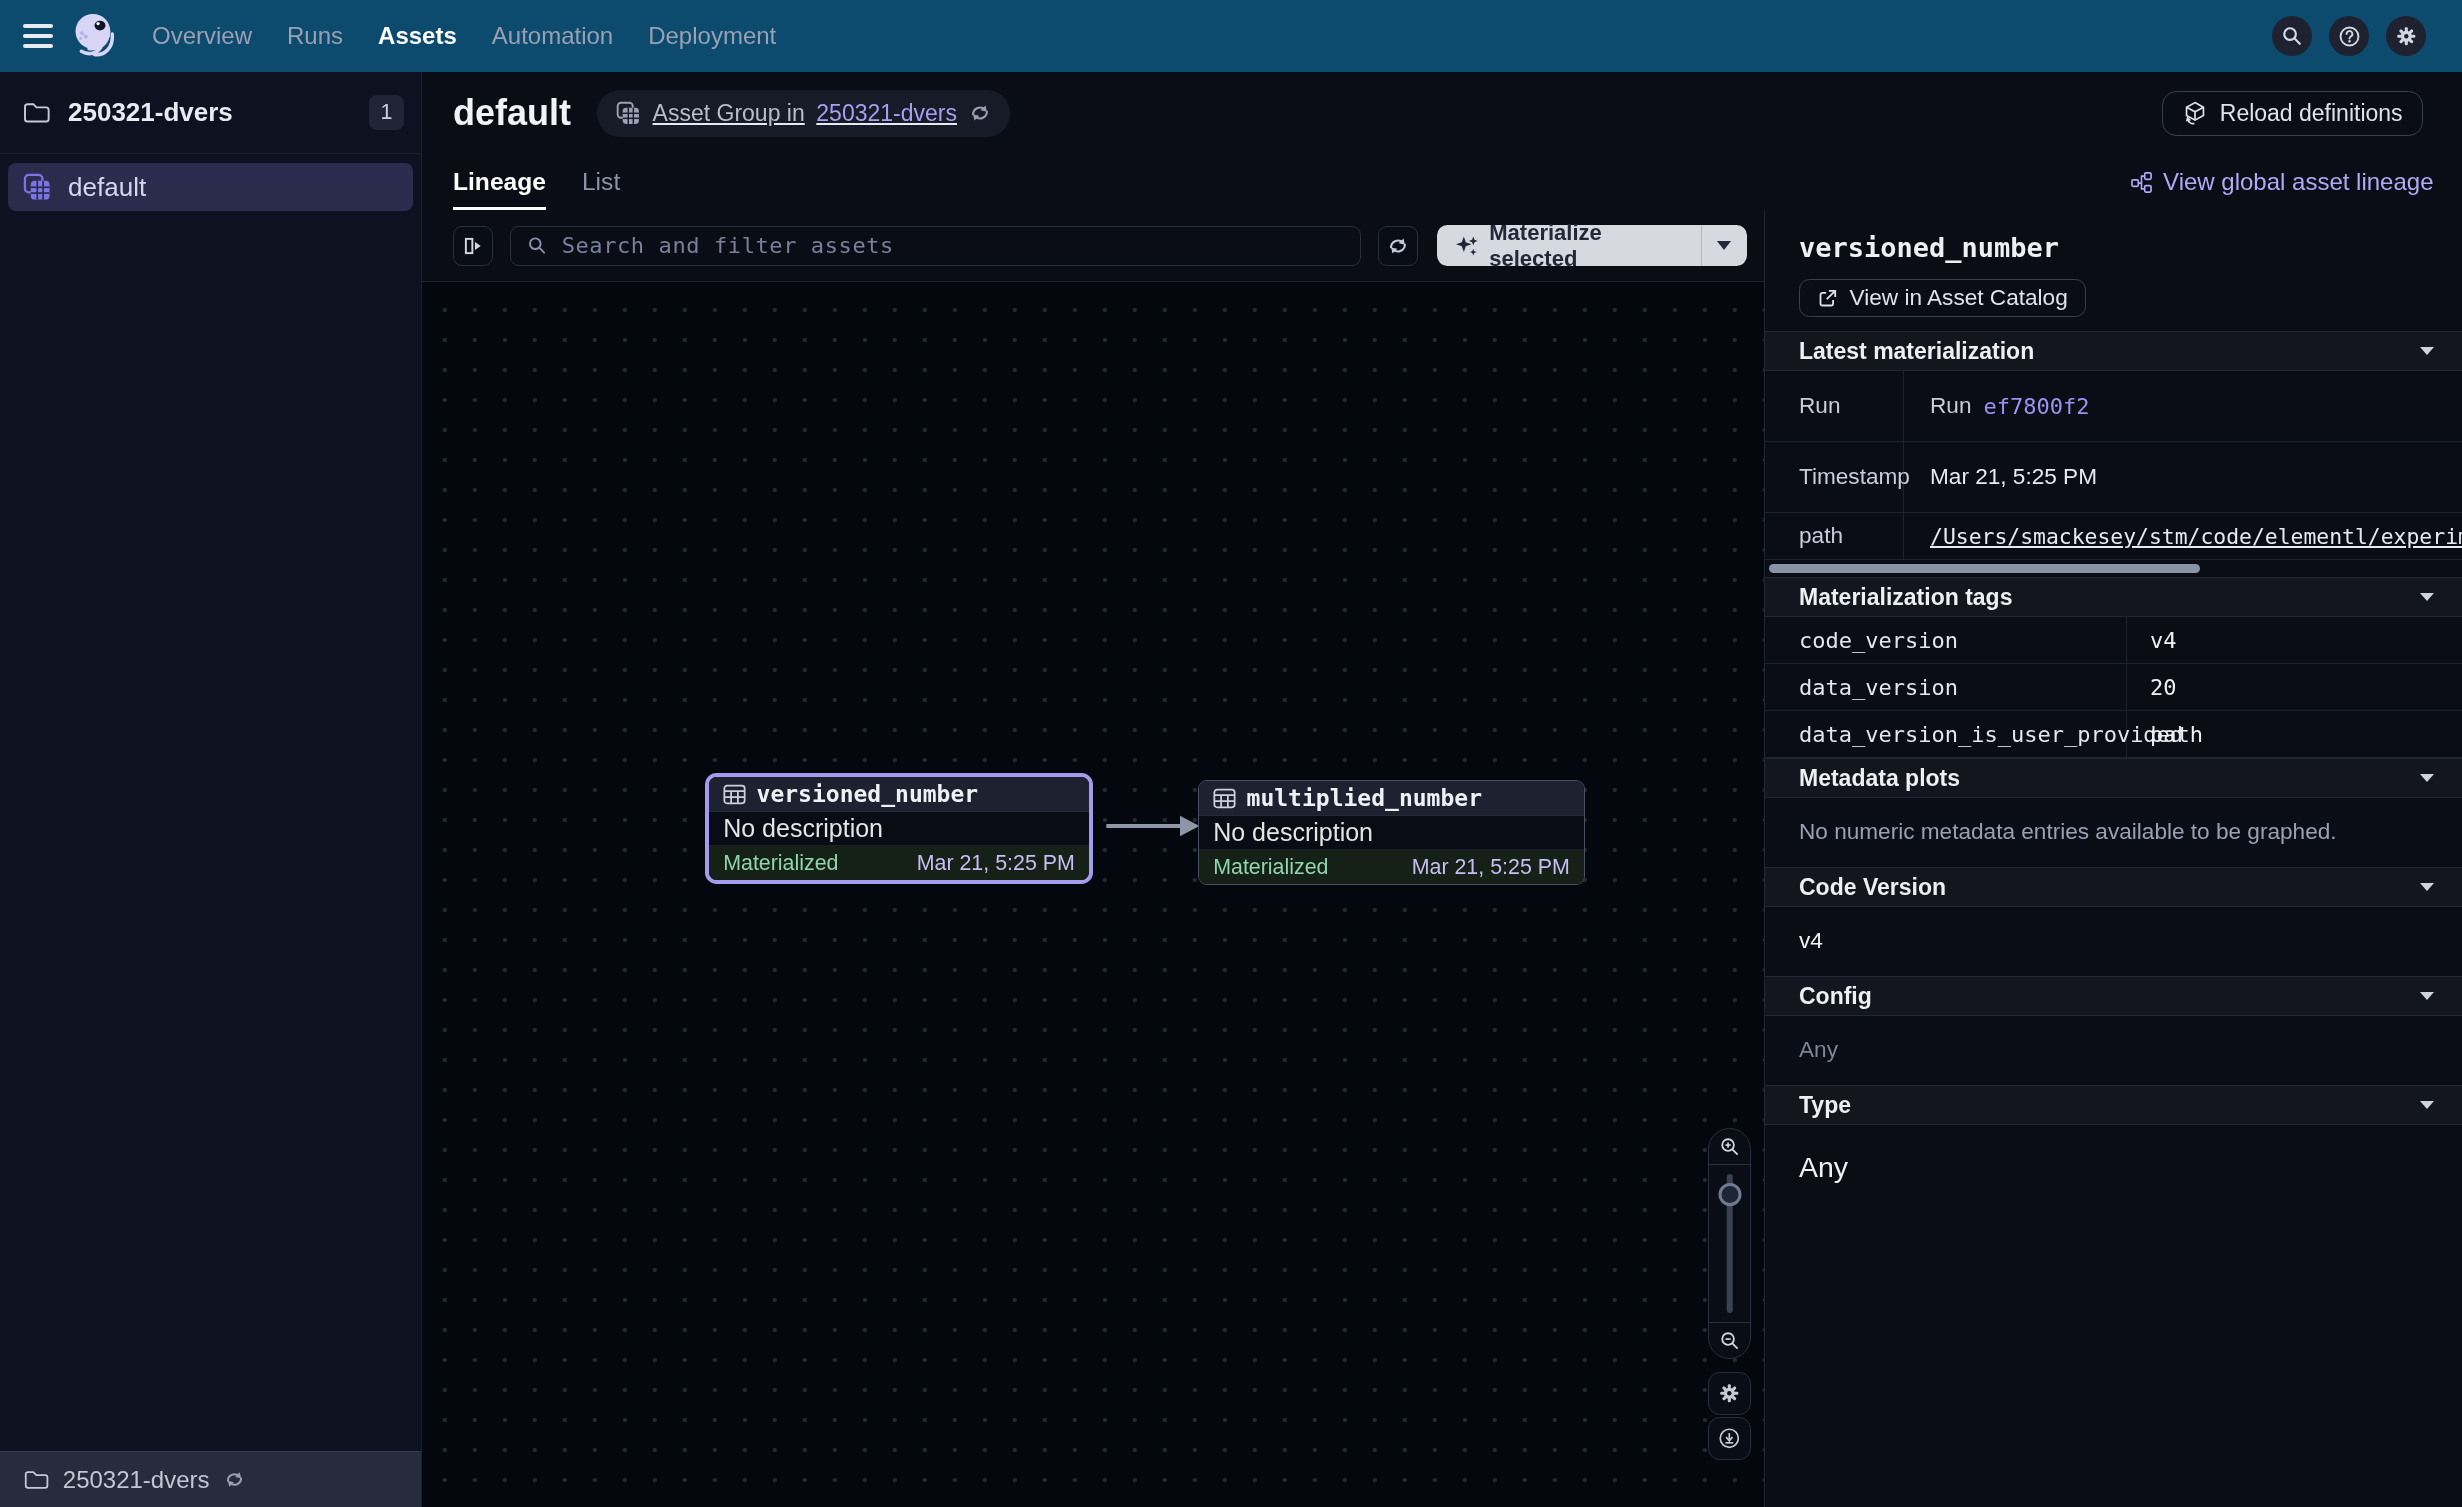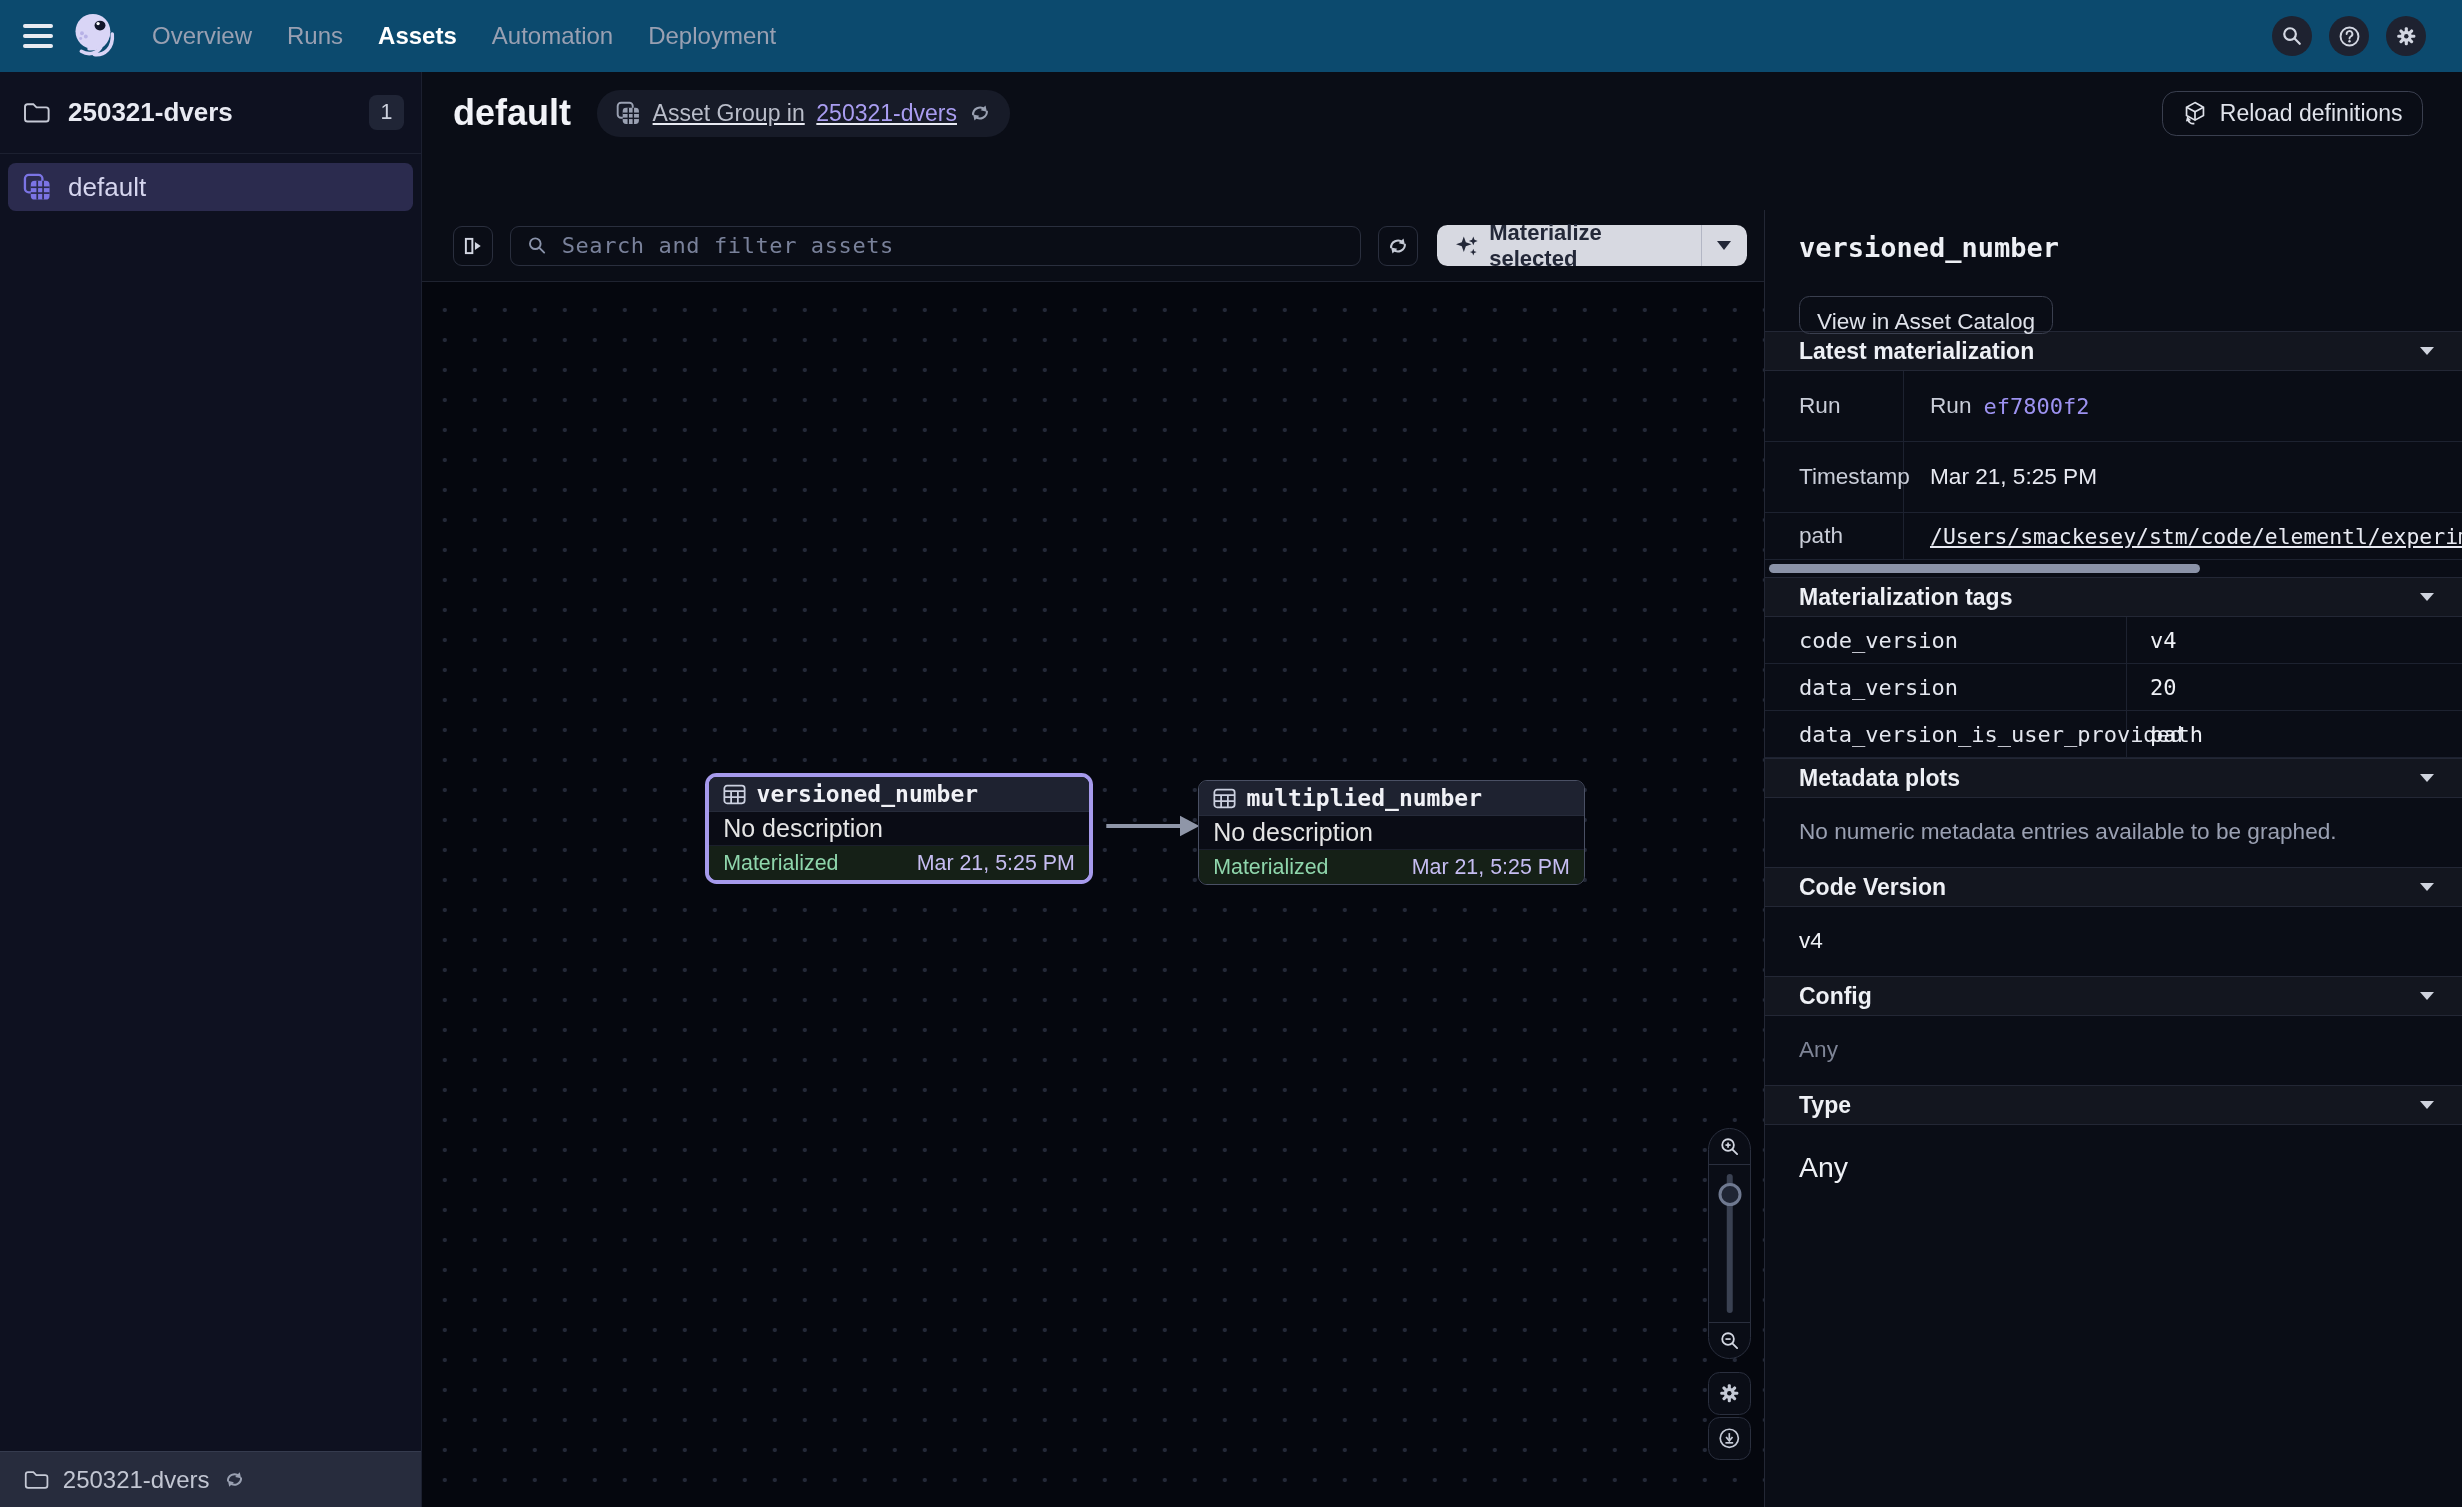--- a/index.html
+++ b/index.html
@@ -119,23 +119,23 @@
   .sq-btn { position:absolute; left:1286px; width:43px; height:43px; border:1.3px solid #2a2f3e;
             border-radius:11.6px; background:#0a0d16; display:flex; align-items:center; justify-content:center;
             cursor:pointer; }
   .sq-btn.gear { top:1162px; }  .sq-btn.dl { top:1207px; }
 
   
   .panel { position:absolute; left:1342px; top:0; right:0; bottom:0; background:#0a0d16;
            border-left:1.3px solid #232735; overflow:hidden; }
   .panel-top { height:121px; padding:22px 0 0 34px; }
   .panel-title { font:700 27px "DejaVu Sans Mono", monospace; color:#eef0f5; }
-  .catalog-btn { margin-top:33px; display:inline-flex; align-items:center; gap:11.6px; height:38px;
+  .catalog-btn { margin-top:16px; display:inline-flex; align-items:center; gap:11.6px; height:38px;
                  padding:0 17px; border:1.3px solid #3a3f4f; border-radius:10.4px; font-size:22.6px;
-                 color:#dfe2ea; cursor:pointer;flex-direction:column; }
+                 color:#dfe2ea; cursor:pointer; }
   .sec-head { height:40px; background:#13161f; border-top:1.3px solid #232735; border-bottom:1.3px solid #232735;
               display:flex; align-items:center; justify-content:space-between;
               padding:0 28.5px 0 34px; cursor:pointer; }
   .sec-title { font-size:23px; font-weight:700; color:#eef0f5; }
   .chev { width:0; height:0; border-left:7.1px solid transparent; border-right:7.1px solid transparent;
           border-top:8.4px solid #cfd3dd; }
   .lm-row { display:flex; border-bottom:1.3px solid #1d2230; }
   .lm-row.run, .lm-row.ts { height:71px; }
   .lm-row.path { height:47px; }
   .lm-key { width:139px; border-right:1.3px solid #1d2230; display:flex; align-items:center;
@@ -278,20 +278,37 @@
         <polygon points="20,4 33,11 33,24 20,31 7,24 7,11" fill="none" stroke="#dfe2ea" stroke-width="2.6"></polygon>
         <polyline points="7,11 20,18 33,11" fill="none" stroke="#dfe2ea" stroke-width="2.6"></polyline>
         <line x1="20" y1="18" x2="20" y2="31" stroke="#dfe2ea" stroke-width="2.6"></line>
         <path d="M9 30 a8 8 0 0 0 10 6" fill="none" stroke="#dfe2ea" stroke-width="2.6"></path>
         <polygon points="8,25 6,33 14,31" fill="#dfe2ea"></polygon>
       </svg>
       <span>Reload definitions</span>
     </div>
   </div>
 
+  <div class="tabbar">
+    <div class="tab active">
+      <span>Lineage</span>
+    </div>
+    <div class="tab">
+      <span>List</span>
+    </div>
+    <div class="global-link">
+      <svg width="23" height="23" viewBox="0 0 36 36">
+        <rect x="3" y="14" width="10" height="10" rx="2" fill="none" stroke="#b3a8f6" stroke-width="2.6"></rect>
+        <rect x="23" y="3" width="10" height="10" rx="2" fill="none" stroke="#b3a8f6" stroke-width="2.6"></rect>
+        <rect x="23" y="23" width="10" height="10" rx="2" fill="none" stroke="#b3a8f6" stroke-width="2.6"></rect>
+        <path d="M13 19 h5 v-11 h5 M18 19 v9 h5" fill="none" stroke="#b3a8f6" stroke-width="2.6"></path>
+      </svg>
+      <span>View global asset lineage</span>
+    </div>
+  </div>
 
   <div class="content">
 
     <div class="canvas">
       <div class="canvas-grid"></div>
 
       <div class="canvas-toolbar">
         <div class="tool-btn">
           <svg width="22" height="22" viewBox="0 0 34 34">
             <rect x="6" y="6" width="10" height="22" fill="none" stroke="#d3d7e2" stroke-width="3"></rect>

